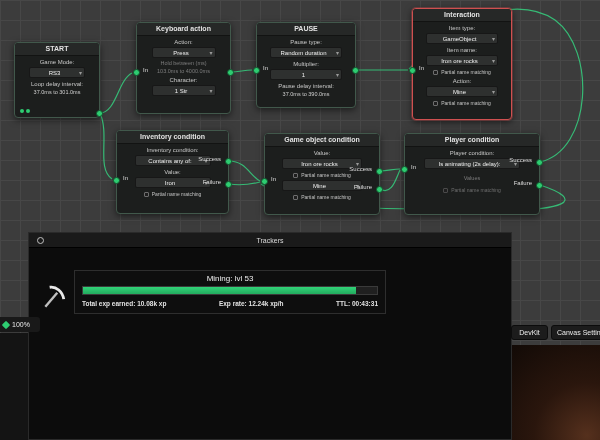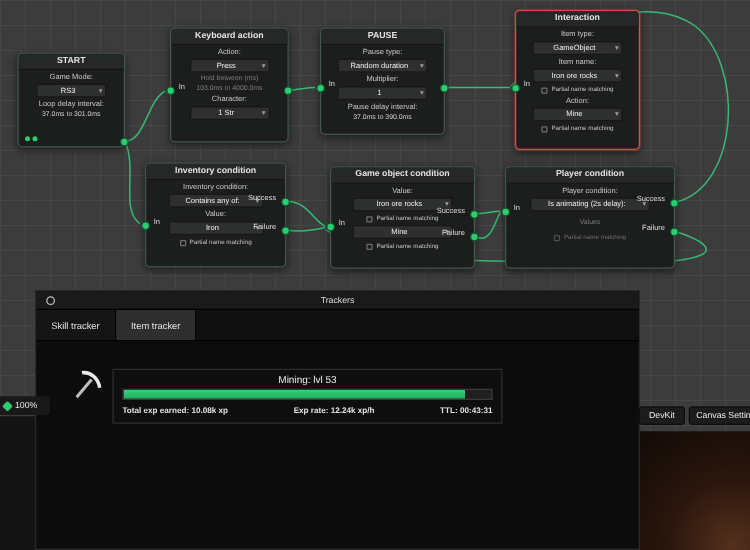--- a/index.html
+++ b/index.html
@@ -38,21 +38,21 @@
   
   .trackers{position:absolute;left:28px;top:232px;width:484px;height:208px;background:#0c0c0c;
     border:1px solid #2a2a2a;z-index:5}
   .trk-titlebar{position:relative;height:15px;background:#1a1a1a;border-bottom:1px solid #000;
     display:flex;align-items:center;justify-content:center;font-size:7px;color:#dcdcdc}
   .trk-circle{position:absolute;left:8px;top:4px;width:7px;height:7px;border:1px solid #c0c0c0;border-radius:50%}
   .trk-tabs{display:flex;height:25px;background:#101010;border-bottom:1px solid #000}
   .trk-tab{padding:0 12px;line-height:25px;font-size:7.5px;color:#e4e4e4;background:#151515;border-right:1px solid #000}
   .trk-tab.sel{background:#2e2e2e}
   .trk-content{position:relative;height:167px}
-  .skill-row{position:absolute;left:28px;top:22px;display:flex;align-items:flex-start;gap:7px}
+  .skill-row{position:absolute;left:12px;top:22px;display:flex;align-items:flex-end;gap:7px}
   .skill-box{width:312px;border:1px solid #2e2e2e;background:#0e0e0e;padding:3px 7px 6px}
   .skill-name{text-align:center;font-size:8px;color:#efefef;margin-bottom:3px}
   .bar{height:9px;background:#202020;border:1px solid #3a3a3a;overflow:hidden}
   .bar-fill{height:100%;background:linear-gradient(#31d378,#23ab5e)}
   .skill-stats{display:flex;justify-content:space-between;margin-top:5px;font-size:6.5px;font-weight:bold;color:#e2e2e2;white-space:nowrap}
 
   
   .chip{position:absolute;z-index:6;height:15px;background:#1c1c1c;border:1px solid #0c0c0c;border-radius:3px;
     display:flex;align-items:center;justify-content:center;font-size:7px;color:#ececec;white-space:nowrap;overflow:hidden}
   .zoom-pill{position:absolute;z-index:6;left:0;top:317px;height:15px;width:40px;background:#191919;
@@ -230,24 +230,20 @@
   <span class="port" style="right:-4px;top:25px"></span>
   <span class="port-label" style="right:7px;top:23px">Success</span>
   <span class="port" style="right:-4px;top:48px"></span>
   <span class="port-label" style="right:7px;top:46px">Failure</span>
 </div>
 
 <div class="trackers">
   <div class="trk-titlebar">
     <span class="trk-circle"></span>
     <span>Trackers</span>
-  </div>
-  <div class="trk-tabs">
-    <div class="trk-tab">Skill tracker</div>
-    <div class="trk-tab sel">Item tracker</div>
   </div>
   <div class="trk-content">
     <div class="skill-row">
       <span>
         <svg width="26" height="26" viewBox="0 0 24 24">
           <path d="M4 21 L15 8" stroke="#bfbfbf" stroke-width="2.2" fill="none"></path>
           <path d="M8 3 C14 2 20 7 21 14" stroke="#e8e8e8" stroke-width="2.6" fill="none"></path>
         </svg>
       </span>
       <div class="skill-box">

